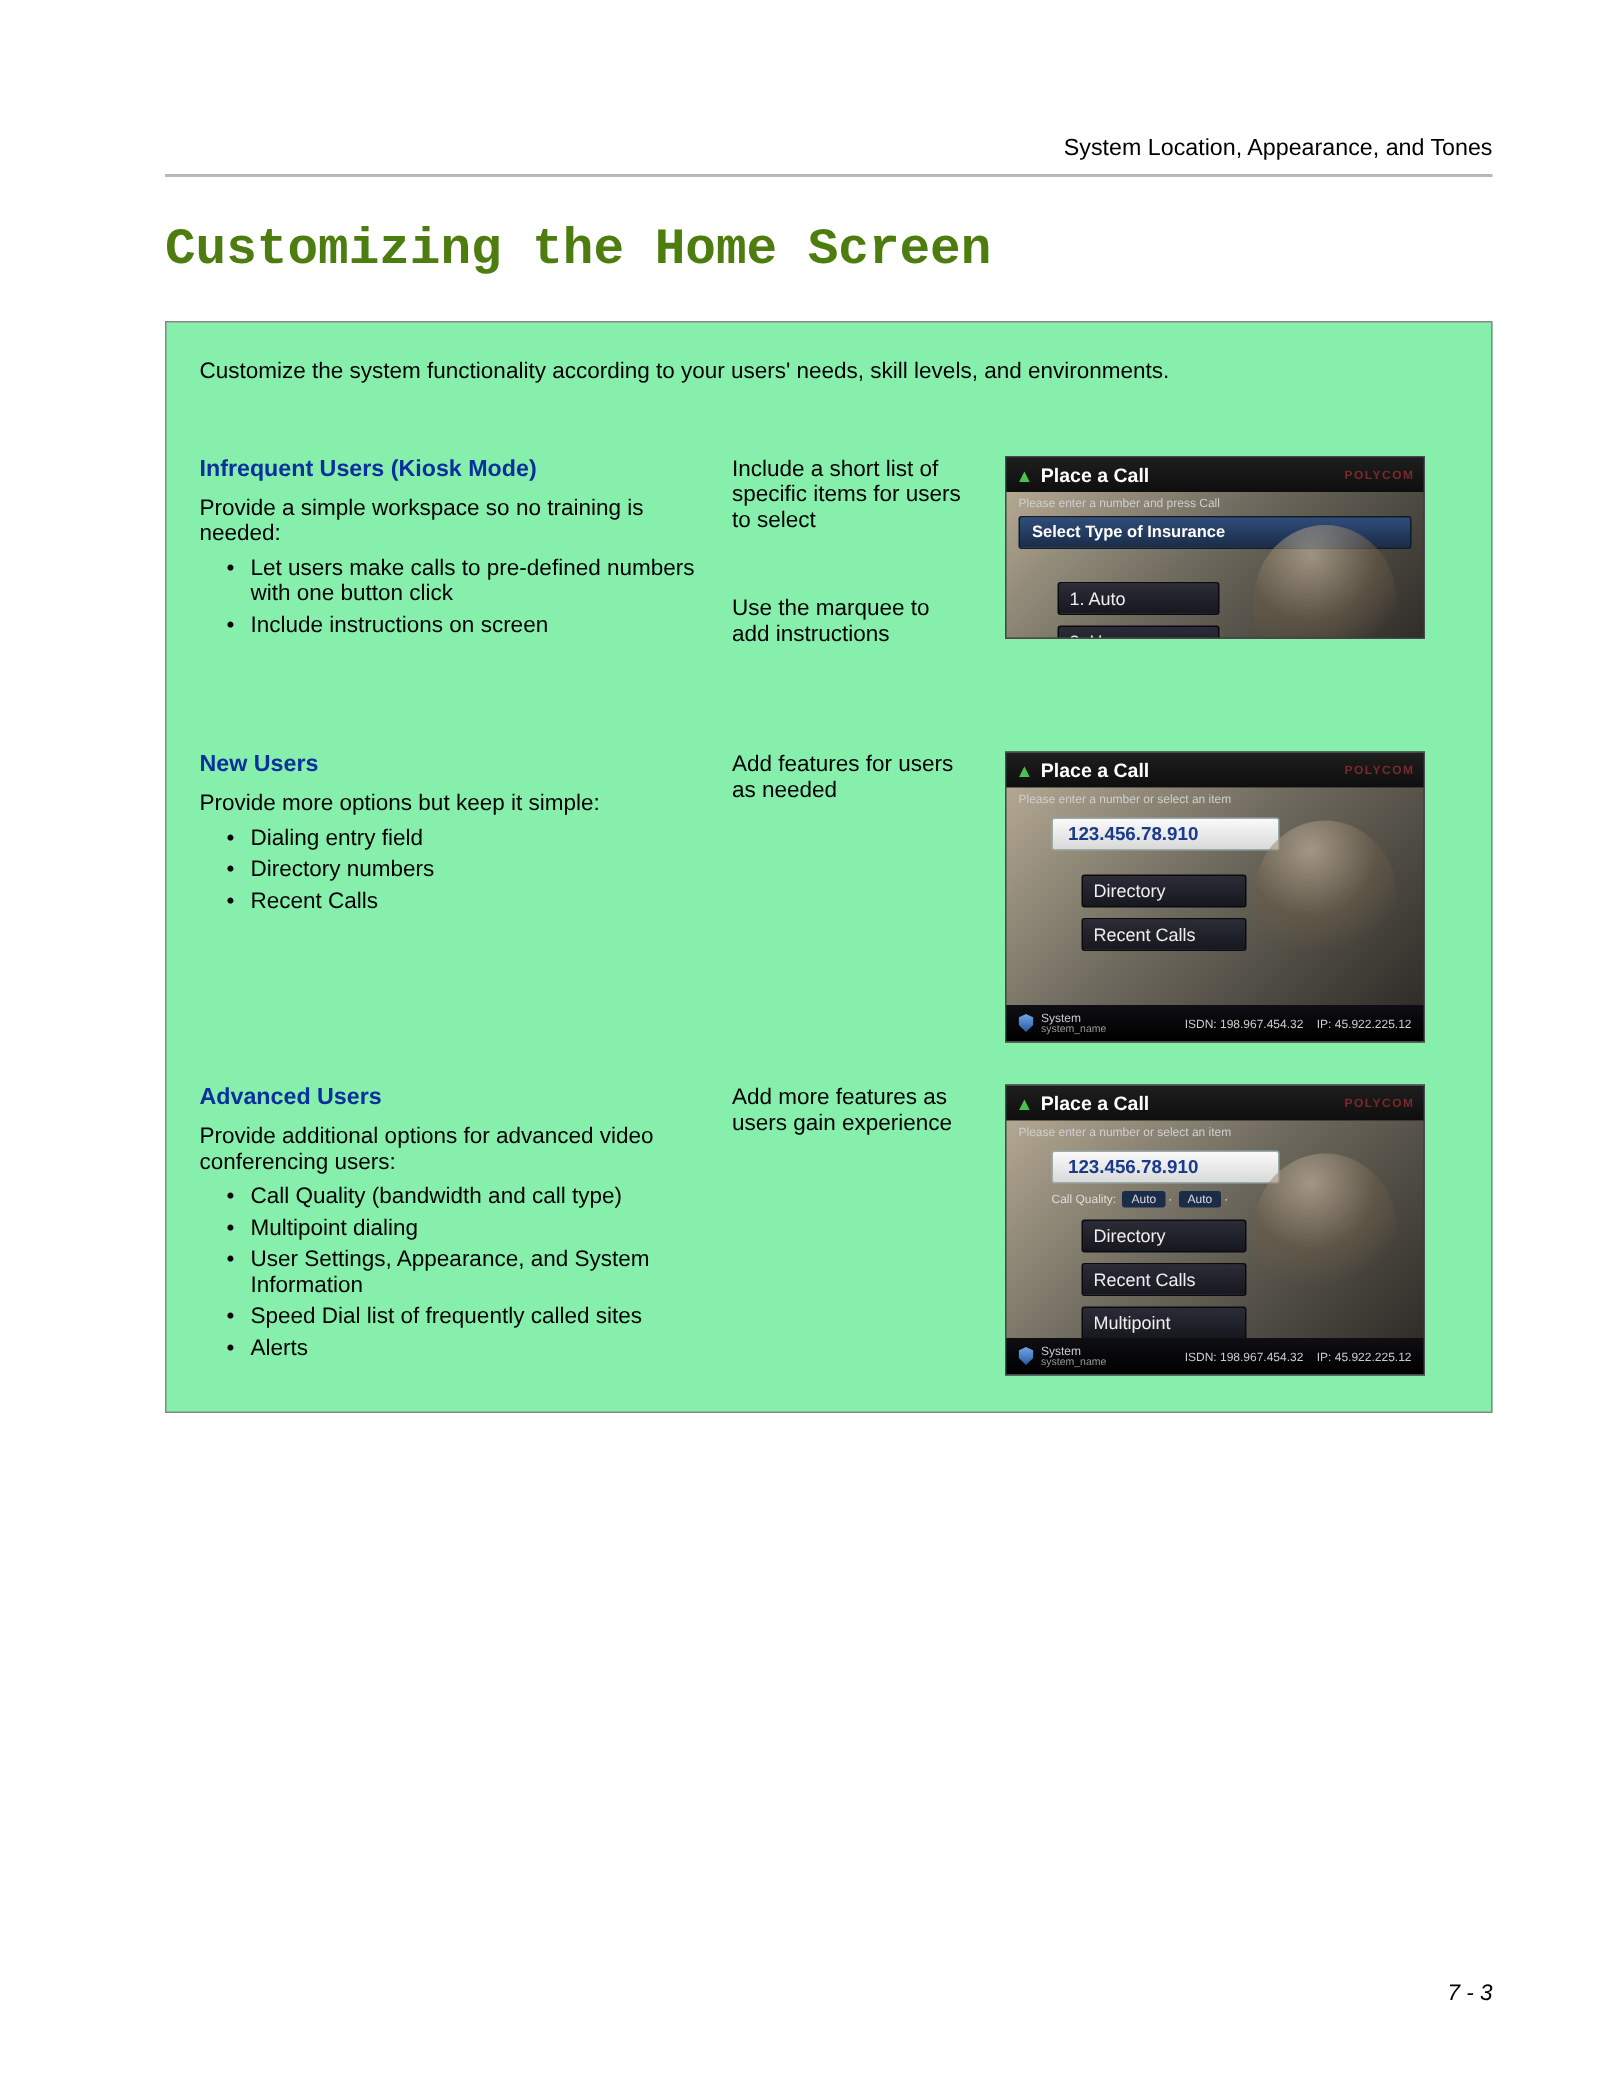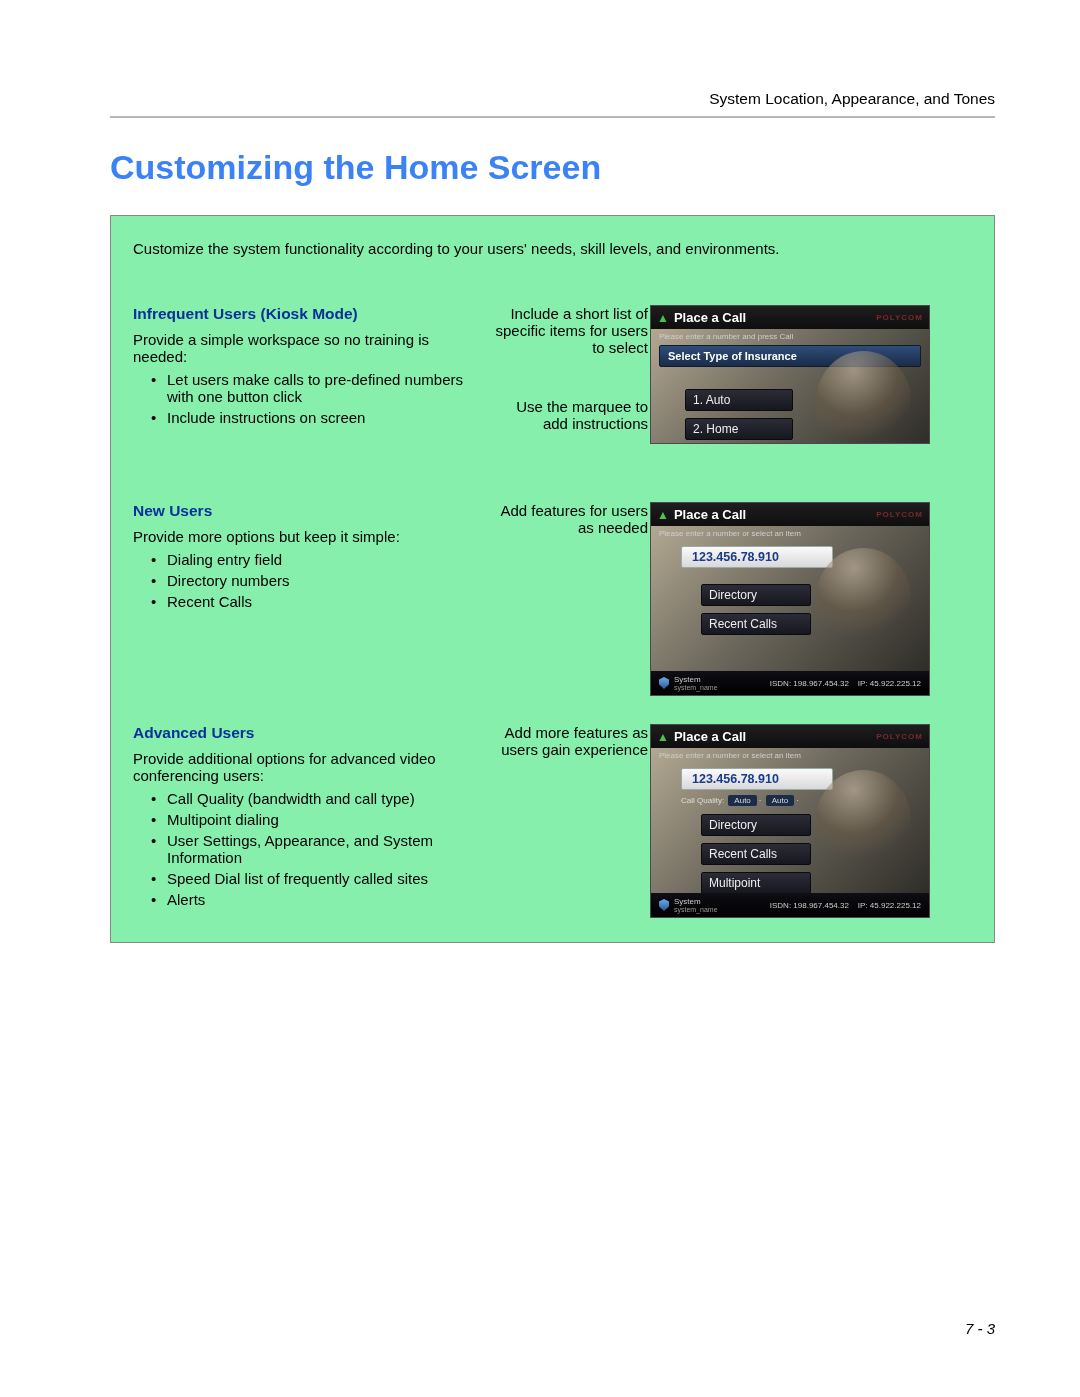--- a/index.html
+++ b/index.html
@@ -23,22 +23,23 @@
     margin-bottom: 8px;
   }
   .header-rule {
     border: none;
     border-top: 2px solid #b7b7b7;
     margin: 0 0 30px 0;
   }
   .main-title {
     font-size: 34px;
     font-weight: bold;
-    color: #3b82f6;
+    color: #4d7c0f;
     margin: 0 0 28px 0;
+    font-family: Liberation Mono, monospace;
   }
   .panel {
     border: 1.5px solid #888;
     background: #86efac;
     padding: 24px 22px 24px 22px;
   }
   .intro {
     font-size: 15px;
     margin-bottom: 48px;
   }
@@ -48,22 +49,21 @@
     margin-bottom: 28px;
   }
   .col-left {
     width: 345px;
     font-size: 15px;
     padding-right: 10px;
   }
   .col-mid {
     width: 160px;
     font-size: 15px;
-    padding-right: 2px;
-    text-align: right;
+    padding-right: 22px;
   }
   .col-right {
     width: 285px;
   }
   .section-title {
     font-weight: bold;
     color: #0b2f9b;
     font-size: 15.5px;
     margin-bottom: 8px;
   }
@@ -109,21 +109,21 @@
   }
   .shot-titlebar .brand {
     margin-left: auto;
     font-size: 8px;
     color: #7a2a2a;
     font-weight: bold;
     letter-spacing: 1px;
   }
   .shot-body {
     position: relative;
-    height: 114px;
+    height: 97px;
     background: linear-gradient(135deg, #b3a892 0%, #6e6a5e 45%, #2f2d28 100%);
     overflow: hidden;
   }
   .shot-body.tall { height: 145px; }
   .shot-person {
     position: absolute;
     right: 18px;
     top: 22px;
     width: 95px;
     height: 100px;

